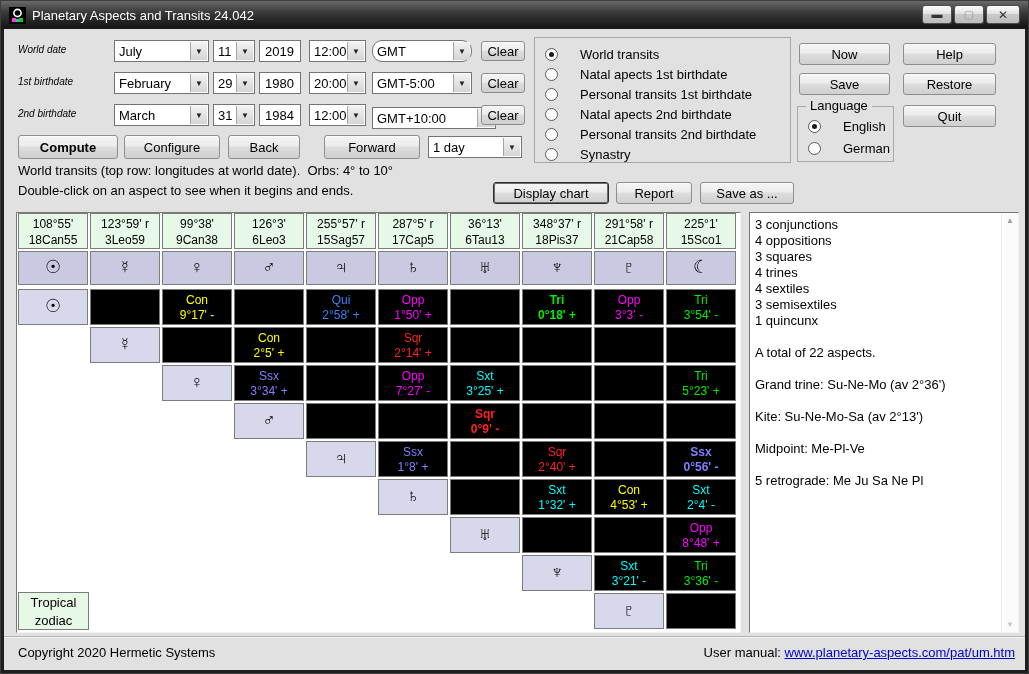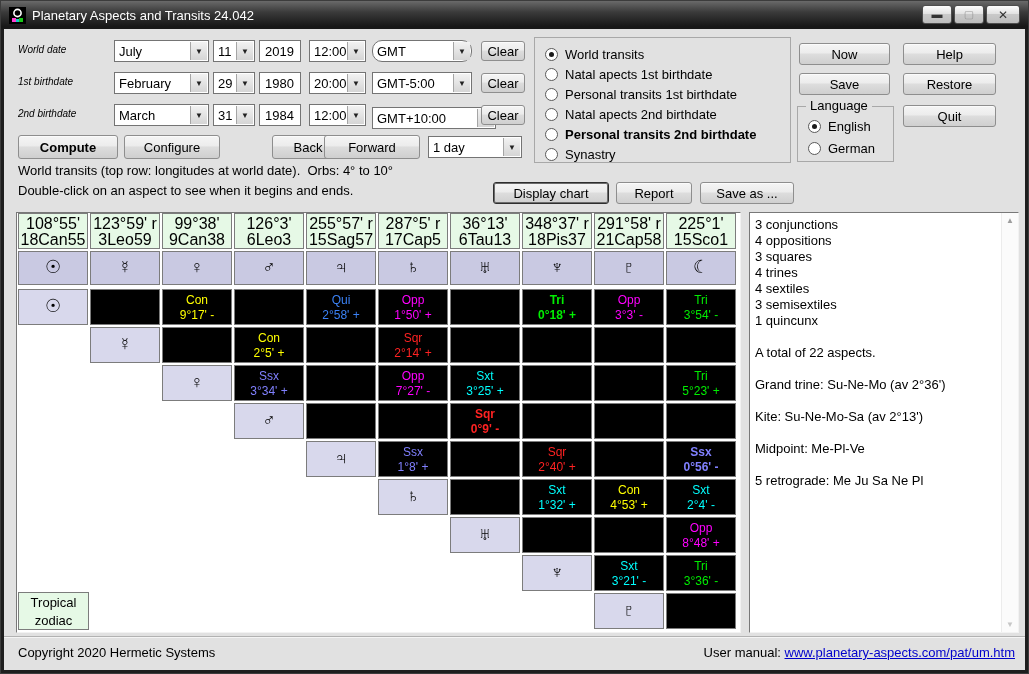--- a/index.html
+++ b/index.html
@@ -33,35 +33,35 @@
   .btn { position:absolute; height:24px; border:1px solid #8e8e8e; border-radius:3px;
          background:linear-gradient(to bottom,#f5f5f5,#ececec 45%,#dddddd 50%,#cfcfcf);
          box-shadow:inset 0 1px 0 #fbfbfb;
          display:flex; align-items:center; justify-content:center; font-size:13px; }
   .btn.small { height:22px; }
   .btn.default { border:1px solid #2e2e2e; box-shadow:inset 0 0 0 1px #6b6b6b; }
   .bold { font-weight:bold; }
 
   .groupbox { position:absolute; border:1px solid #a8a8a8; }
   .groupbox .gbl { position:absolute; top:-9px; left:8px; background:#e1e1e1; padding:0 4px; font-size:13px; }
-  .radiorow { position:absolute; left:10px; display:flex; align-items:center; gap:7px; height:16px; }
+  .radiorow { position:absolute; left:10px; display:flex; align-items:center; gap:22px; height:16px; }
   .radio { width:13px; height:13px; border:1px solid #5a5a5a; border-radius:50%;
            background:#fff; position:relative; flex:0 0 auto; }
   .radio.sel::after { content:""; position:absolute; left:3px; top:3px; width:5px; height:5px;
                       border-radius:50%; background:#1a1a1a; }
   .radiorow .rlabel { font-size:13px; white-space:nowrap; }
 
   .infoline { position:absolute; left:14px; font-size:13px; white-space:pre; }
 
   
   .panel { position:absolute; background:#fff;
            border-top:1px solid #787878; border-left:1px solid #787878;
            border-right:1px solid #f2f2f2; border-bottom:1px solid #f2f2f2; }
   .cell { position:absolute; width:70px; border:1px solid #7c7c7c; text-align:center; overflow:hidden; }
-  .hcell { height:36px; background:#e6f9e6; font-size:16px; line-height:16px; padding-top:2px; }
+  .hcell { height:36px; background:#e6f9e6; font-size:12px; line-height:16px; padding-top:2px; }
   .scell { height:34px; background:#c9c9e2; font-size:18px; line-height:31px; }
   .lcell { height:36px; background:#d8d8ec; font-size:18px; line-height:33px; }
   .acell { height:36px; background:#000; font-size:12px; line-height:15px; padding-top:3px; color:#fff; }
   .zodiac { position:absolute; width:71px; height:38px; background:#e6f9e6; border:1px solid #7c7c7c;
             text-align:center; font-size:13px; line-height:18px; padding-top:1px; }
 
   
   .sumtext { position:absolute; left:5px; top:4px; right:20px; font-size:13px; }
   .sumline { height:16px; white-space:nowrap; }
   .sbar { position:absolute; top:0; right:0; bottom:0; width:17px; background:#fbfbfb;
@@ -163,21 +163,21 @@
           <div class="combo" style="left: 368px; top: 3px; width: 124px;">
             <div class="val">GMT+10:00</div>
             <div class="arr">▼</div>
           </div>
           <div class="btn small" style="left: 477px; top: 1px; width: 44px; height: 20px;">Clear</div>
         </div>
       </div>
 
     <div class="btn bold" style="left:14px; top:106px; width:100px;">Compute</div>
     <div class="btn" style="left:120px; top:106px; width:96px;">Configure</div>
-    <div class="btn" style="left:224px; top:106px; width:72px;margin-left:44px;">Back</div>
+    <div class="btn" style="left:224px; top:106px; width:72px;">Back</div>
     <div class="btn" style="left:320px; top:106px; width:96px;">Forward</div>
     <div class="combo" style="left:424px; top:107px; width:94px;">
       <span class="val">1 day</span>
       <span class="arr">▼</span>
     </div>
 
     <div class="groupbox" style="left:530px; top:8px; width:257px; height:126px;">
         <div class="radiorow" style="top: 8px;">
           <div class="radio sel"></div>
           <span class="rlabel">World transits</span>
@@ -187,21 +187,21 @@
           <span class="rlabel">Natal apects 1st birthdate</span>
         </div>
         <div class="radiorow" style="top: 48px;">
           <div class="radio"></div>
           <span class="rlabel">Personal transits 1st birthdate</span>
         </div>
         <div class="radiorow" style="top: 68px;">
           <div class="radio"></div>
           <span class="rlabel">Natal apects 2nd birthdate</span>
         </div>
-        <div class="radiorow" style="top: 88px; font-weight: bold;">
+        <div class="radiorow" style="top: 88px;">
           <div class="radio"></div>
           <span class="rlabel">Personal transits 2nd birthdate</span>
         </div>
         <div class="radiorow" style="top: 108px;">
           <div class="radio"></div>
           <span class="rlabel">Synastry</span>
         </div>
       </div>
 
     <div class="btn small" style="left:795px; top:14px; width:91px;">Now</div>

